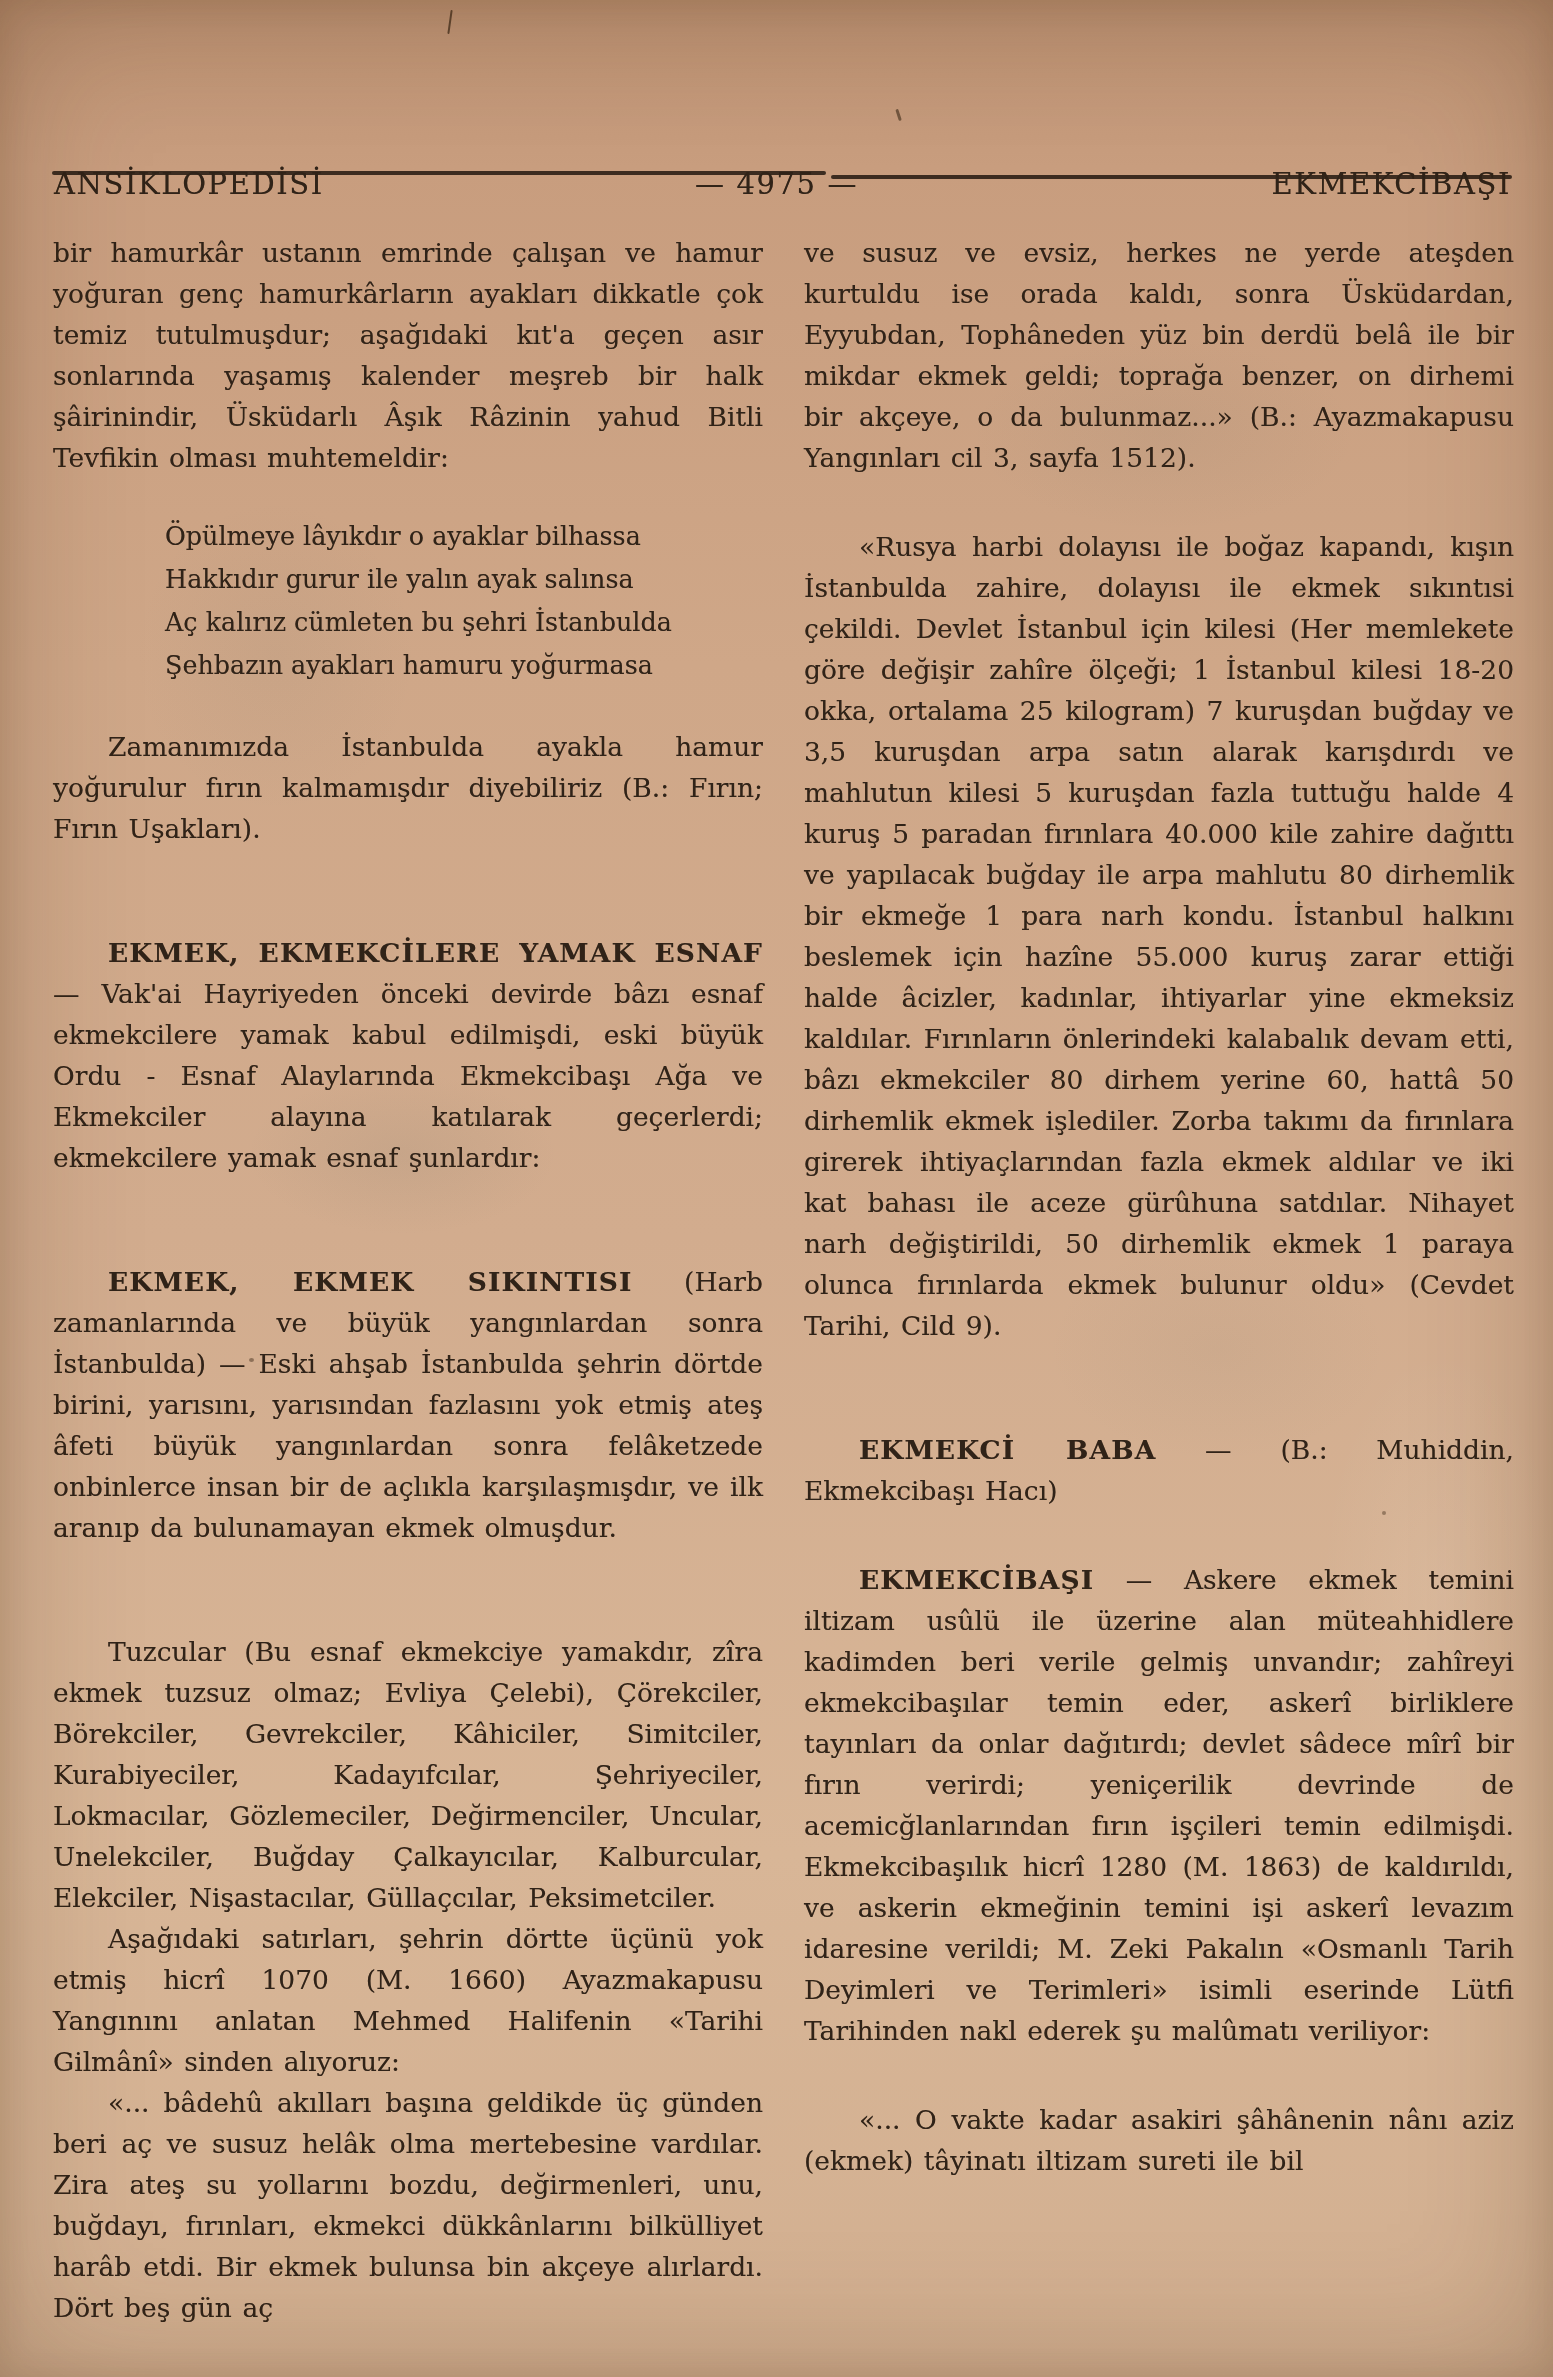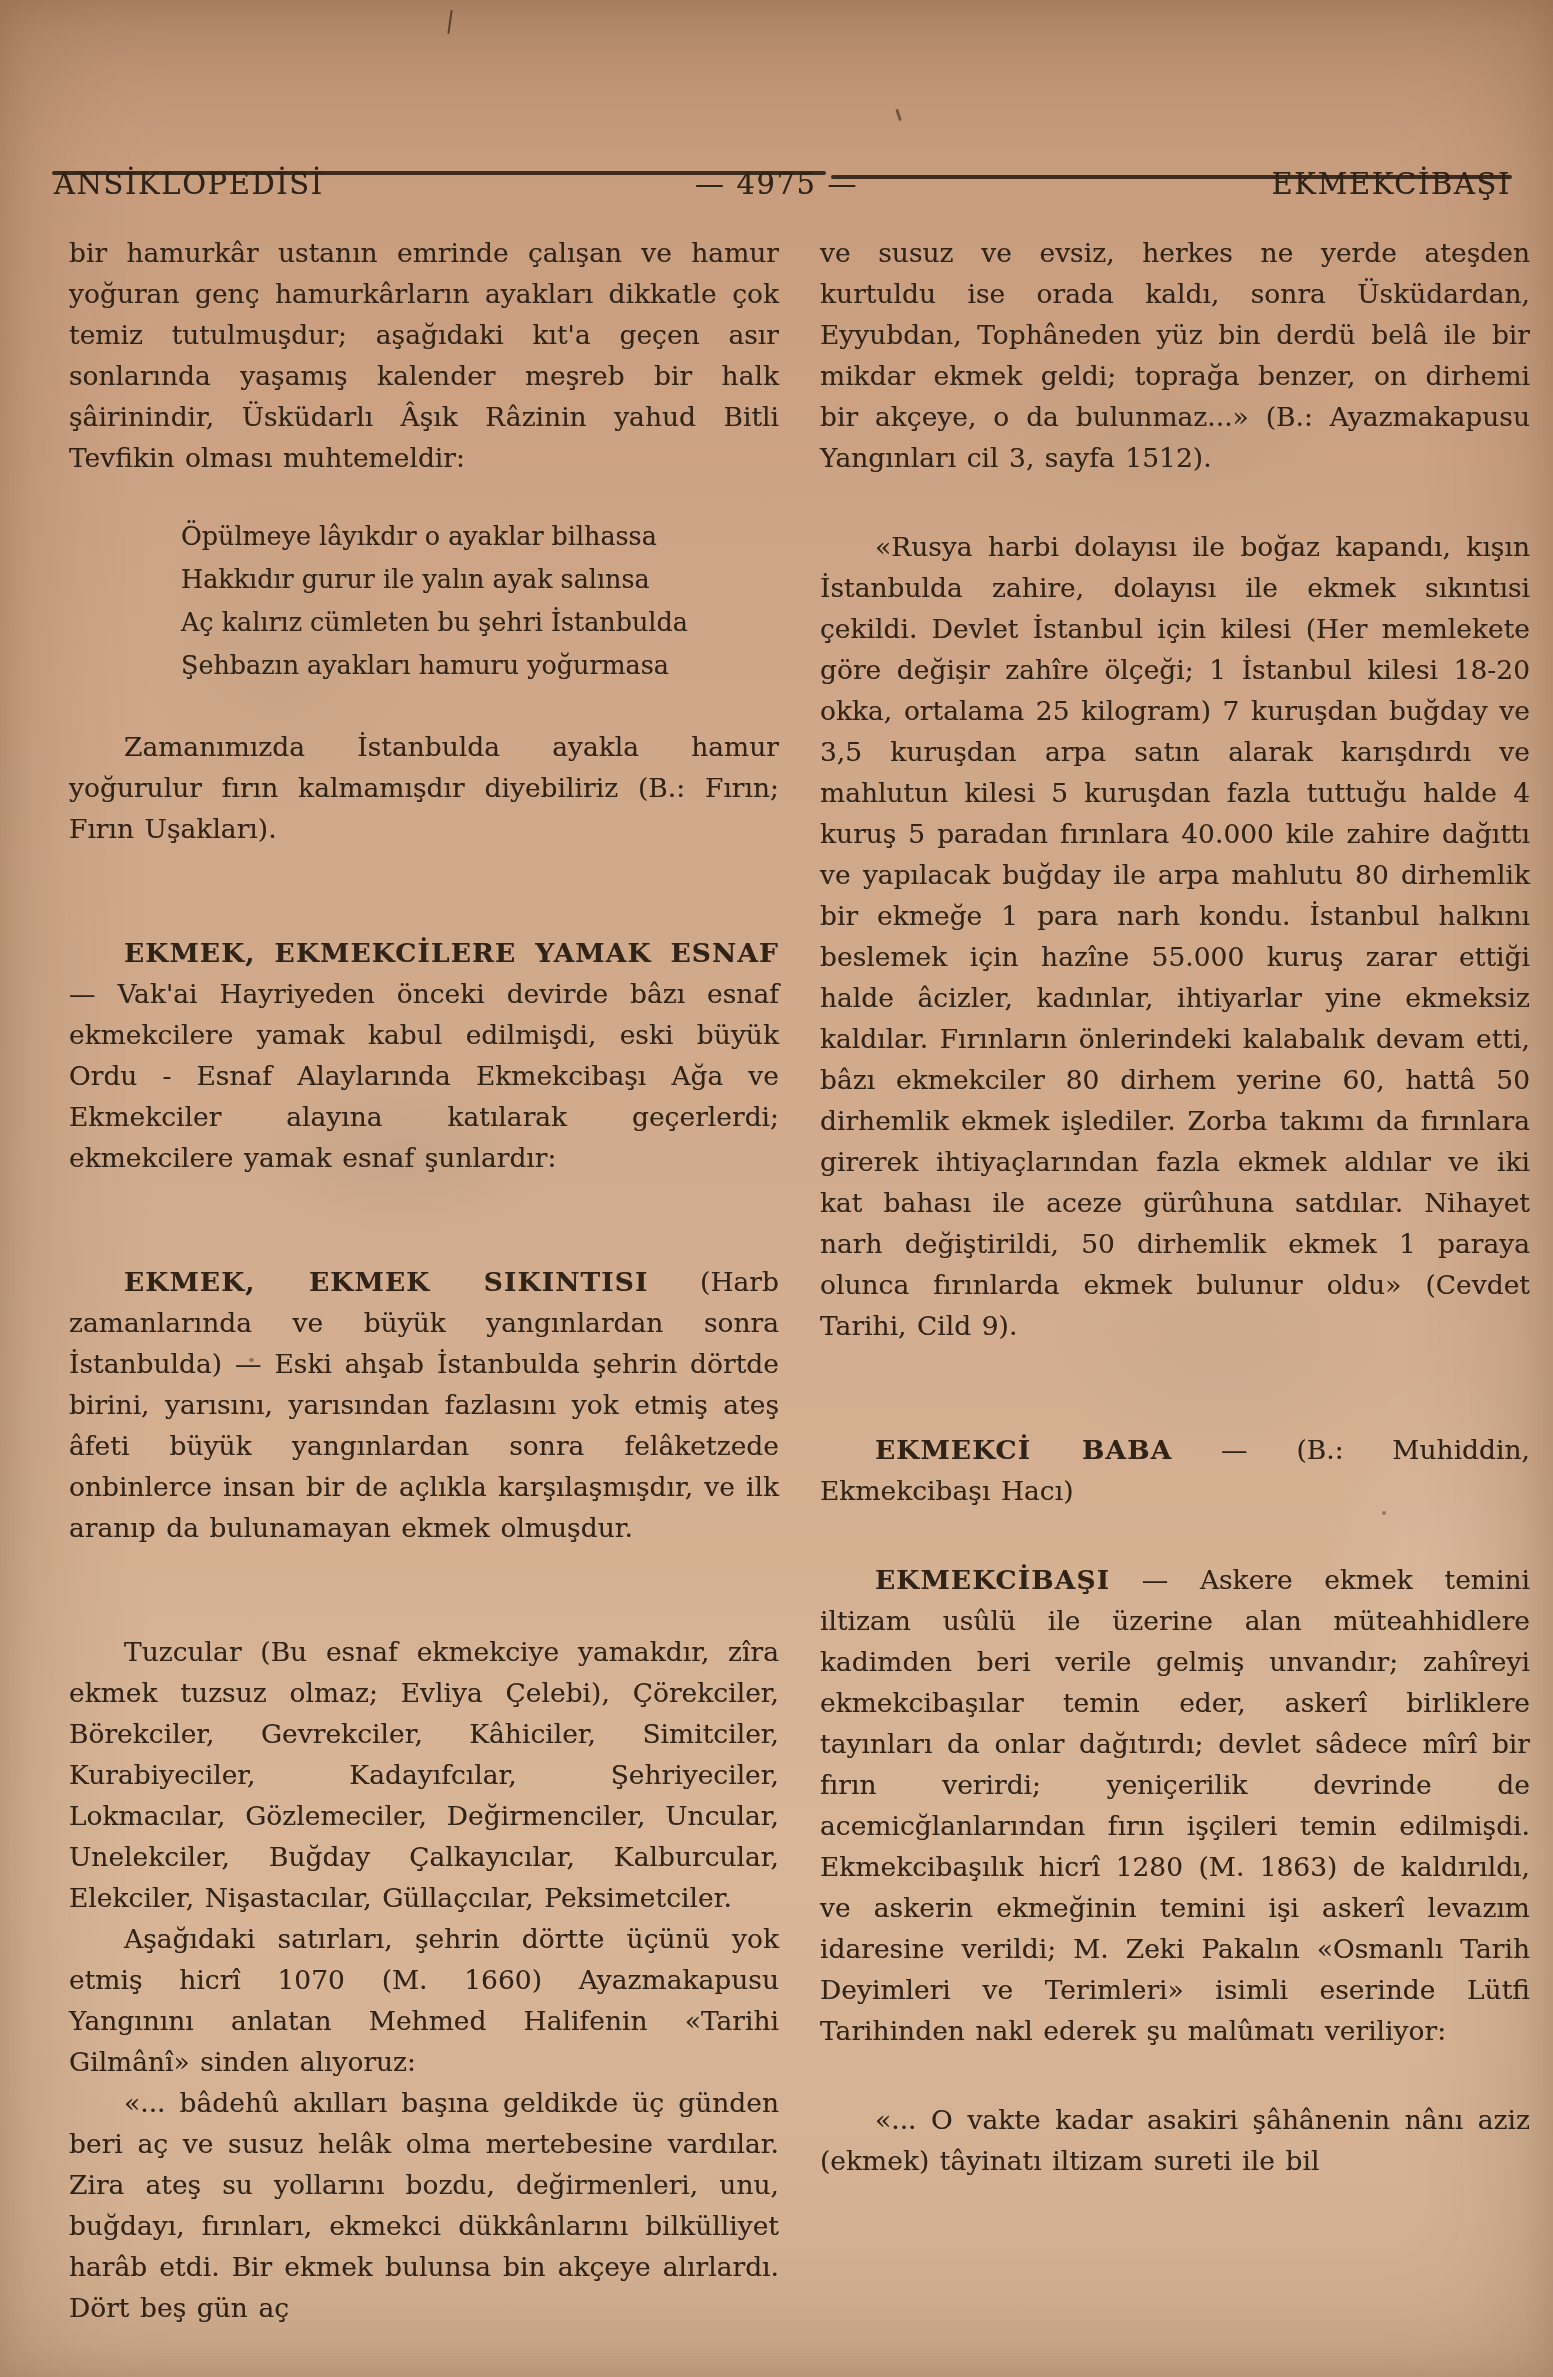--- a/index.html
+++ b/index.html
@@ -39,21 +39,21 @@
     margin-top:42px;
   }
   .h-left{left:54px;}
   .h-center{left:50%;transform:translateX(-50%);}
   .h-right{right:42px;}
   .rule{position:absolute;top:170px;left:52px;width:1462px;height:9.5px;}
   .rule .seg-a{position:absolute;left:0;top:1.1px;width:774px;height:3.7px;background:var(--ink);border-radius:2.1px;opacity:.92;}
   .rule .seg-b{position:absolute;left:779px;right:2.1px;top:4.8px;height:4.2px;background:var(--ink);border-radius:2.1px;opacity:.92;}
   
   .columns{
-    position:absolute;top:232px;left:69px;width:1462px;
+    position:absolute;top:232px;left:53px;width:1462px;
     display:flex;gap:41px;
   }
   .col{width:710px;font-size:26.5px;line-height:41px;}
   .body-p{
     margin:0;text-align:justify;text-align-last:left;
     word-spacing:2.1px;
     text-shadow:0 0 0.5px rgba(48,35,24,0.35);
   }
   .body-p.indent{text-indent:55px;}
   .gap-small{margin-top:48px;}

